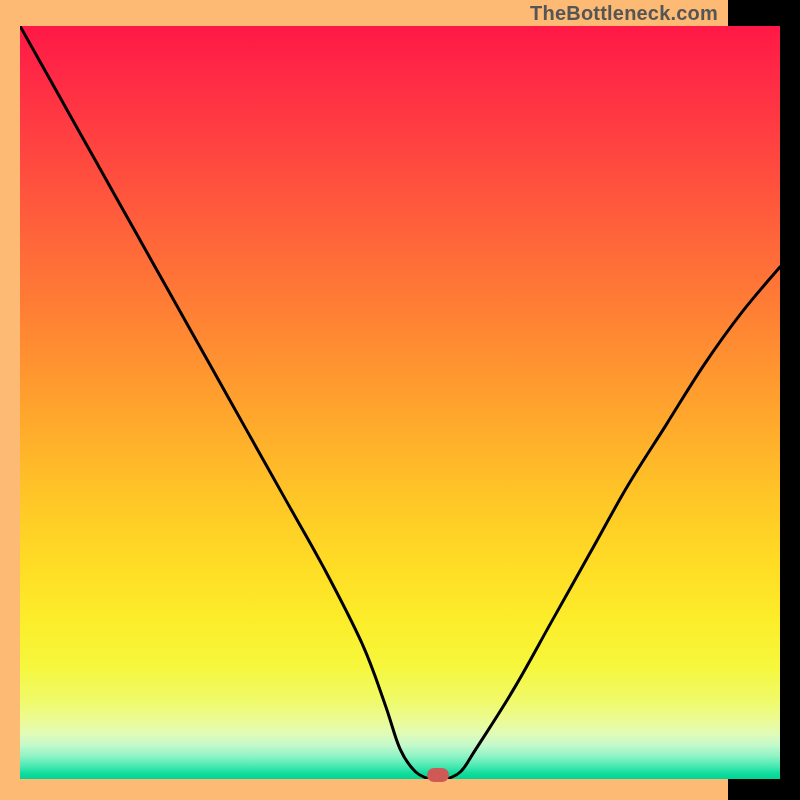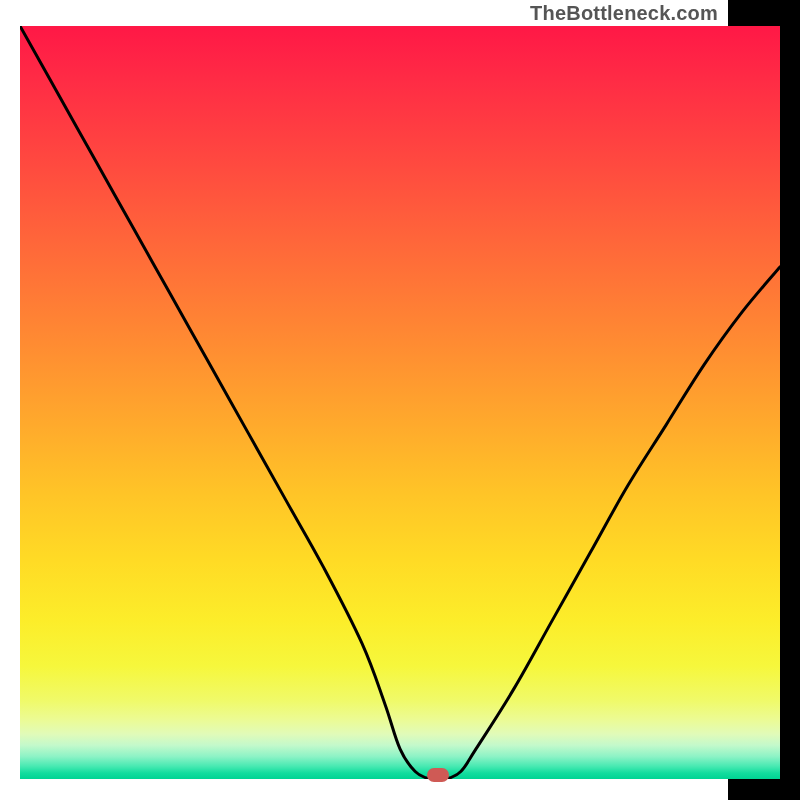--- a/index.html
+++ b/index.html
@@ -8,21 +8,21 @@
     width: 800px;
     height: 800px;
     background: #000;
     font-family: Arial, Helvetica, sans-serif;
     overflow: hidden;
   }
   .stage {
     position: relative;
     width: 728px;
     height: 800px;
-    background: #ffffff;
+    background: #fdba74;
   }
   .watermark {
     position: absolute;
     top: 2px;
     right: 10px;
     color: #555;
     font-size: 20px;
     font-weight: bold;
     letter-spacing: 0.2px;
     z-index: 5;

